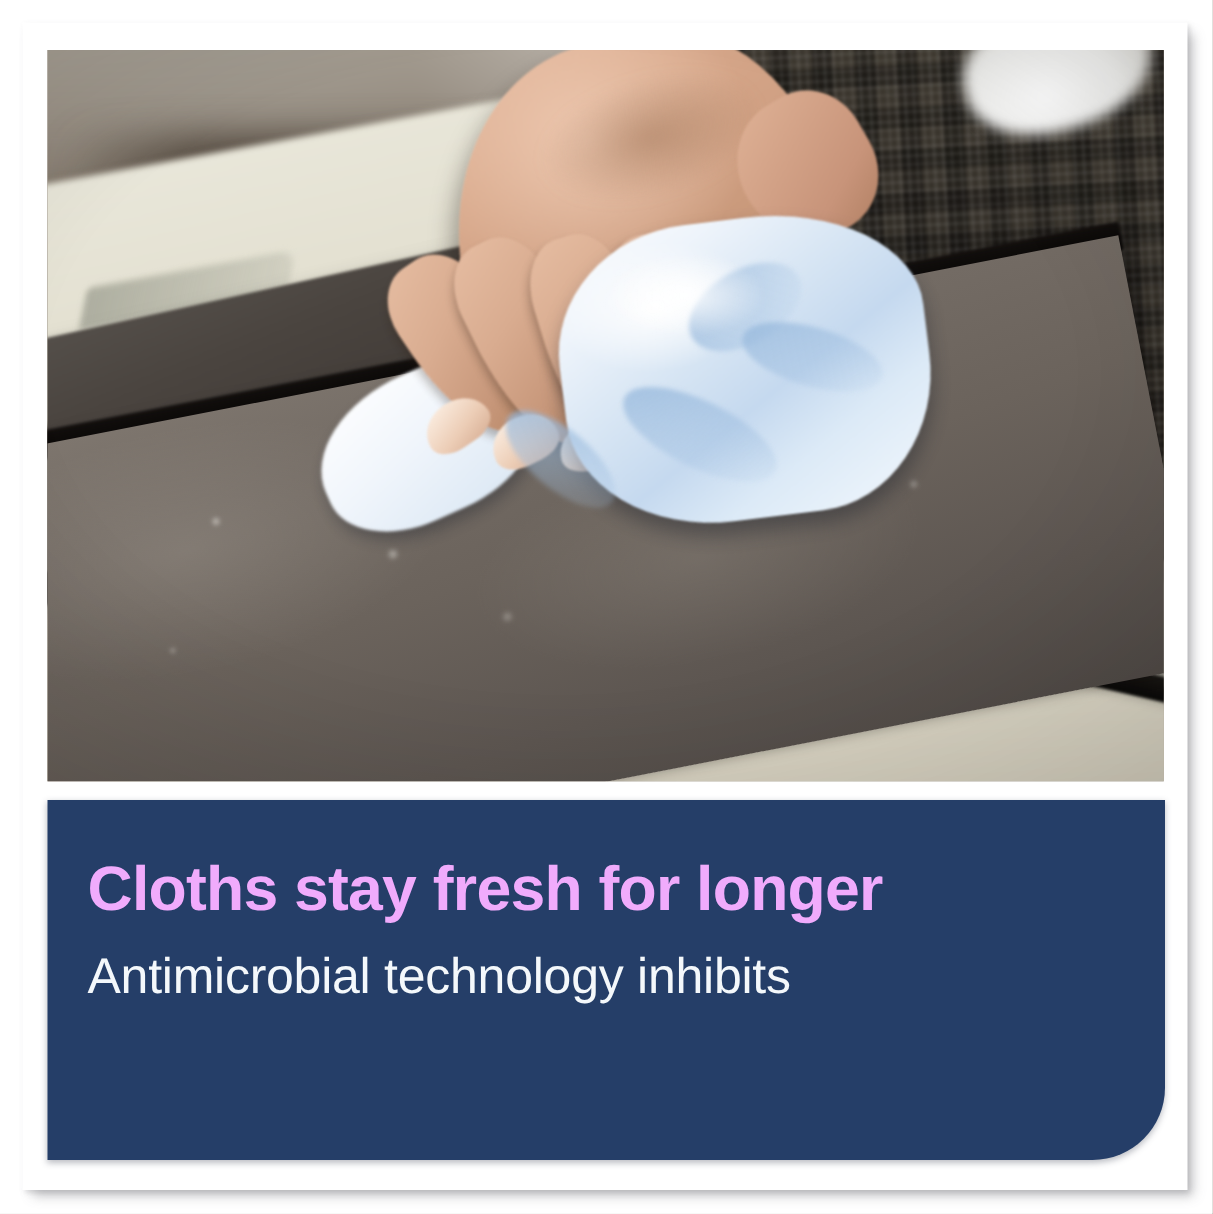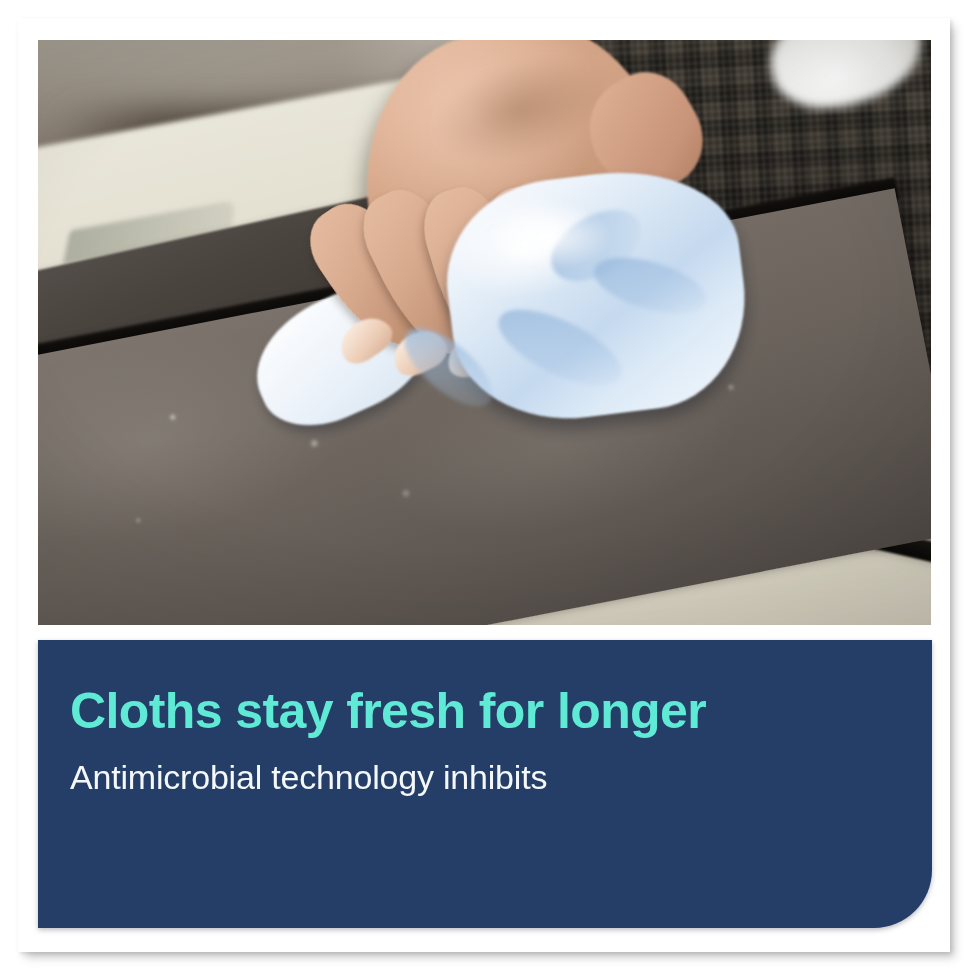--- a/index.html
+++ b/index.html
@@ -318,29 +318,29 @@
   }
   #headline {
     position: absolute;
     left: 32px;
     top: 46px;
     margin: 0;
     font-size: 50px;
     font-weight: bold;
     letter-spacing: -0.6px;
     line-height: 1;
-    color: #5eead4;
+    color: #f0abfc;
     white-space: nowrap;
   }
   #subheadline {
     position: absolute;
     left: 32px;
     top: 118px;
     margin: 0;
-    font-size: 34px;
+    font-size: 40px;
     font-weight: normal;
     line-height: 1.16;
     color: #f4f8fb;
     letter-spacing: -0.2px;
   }
   #subheadline span { display: block; white-space: nowrap; }
 </style>
 </head>
 <body>
 

